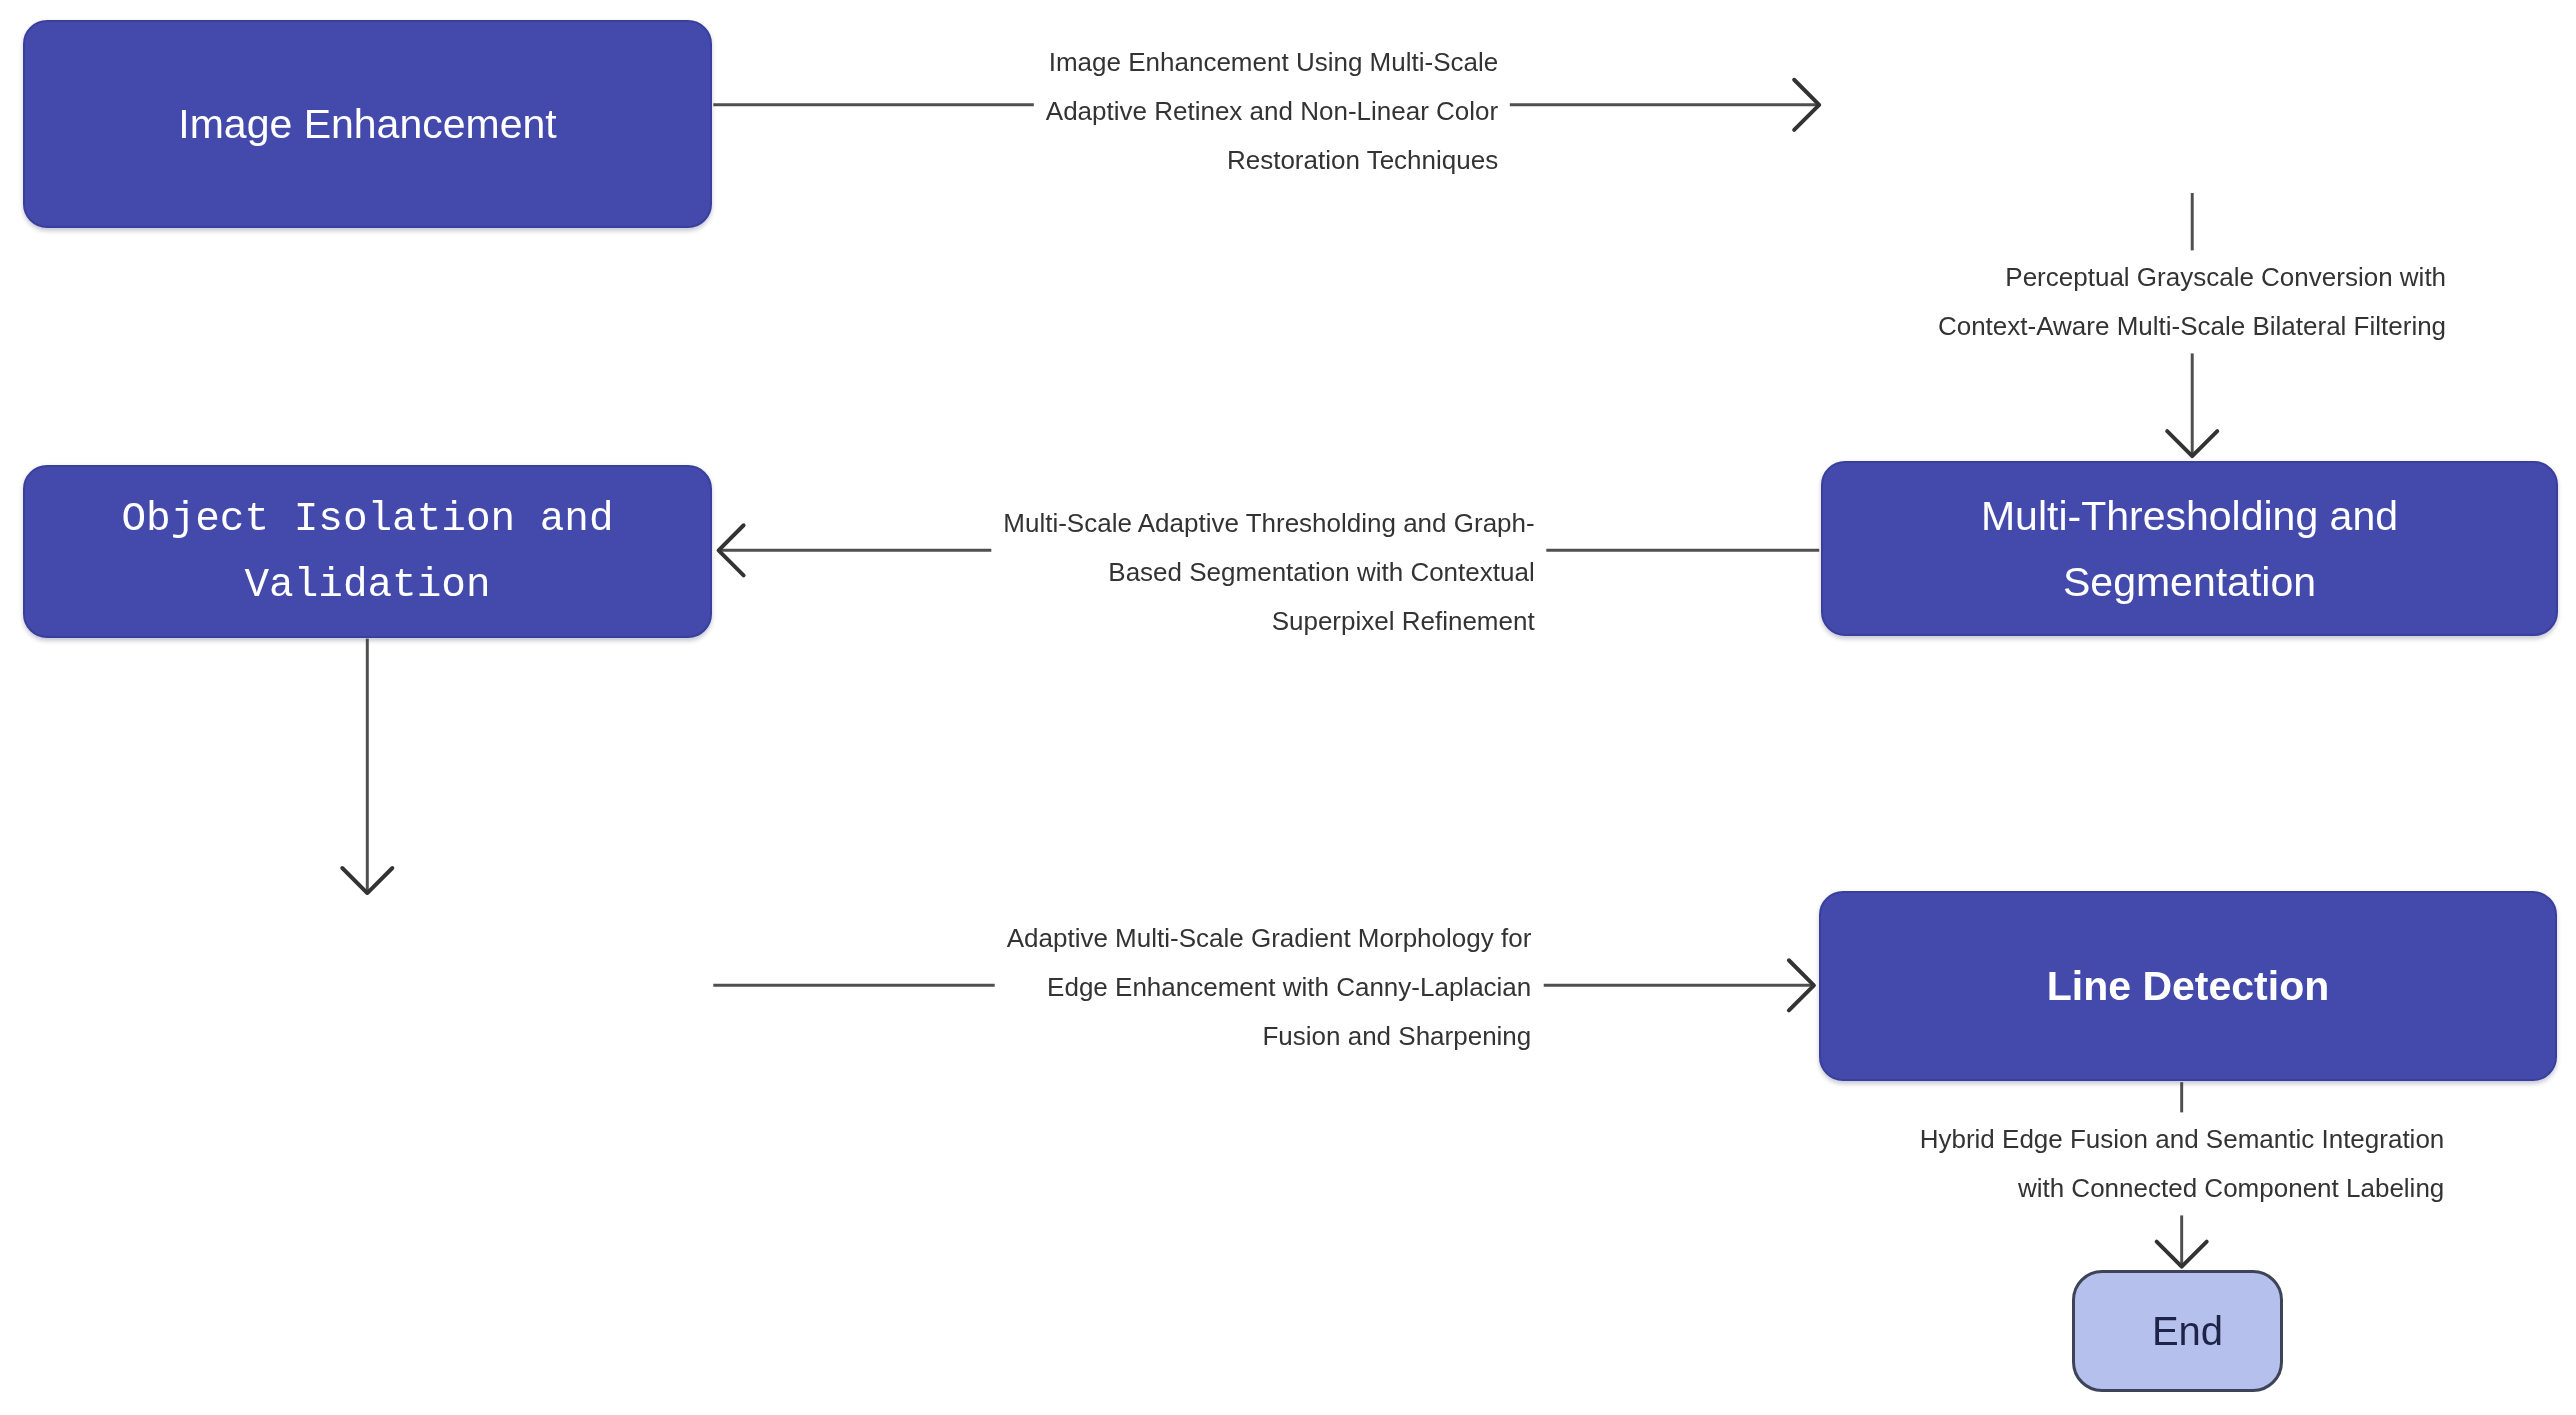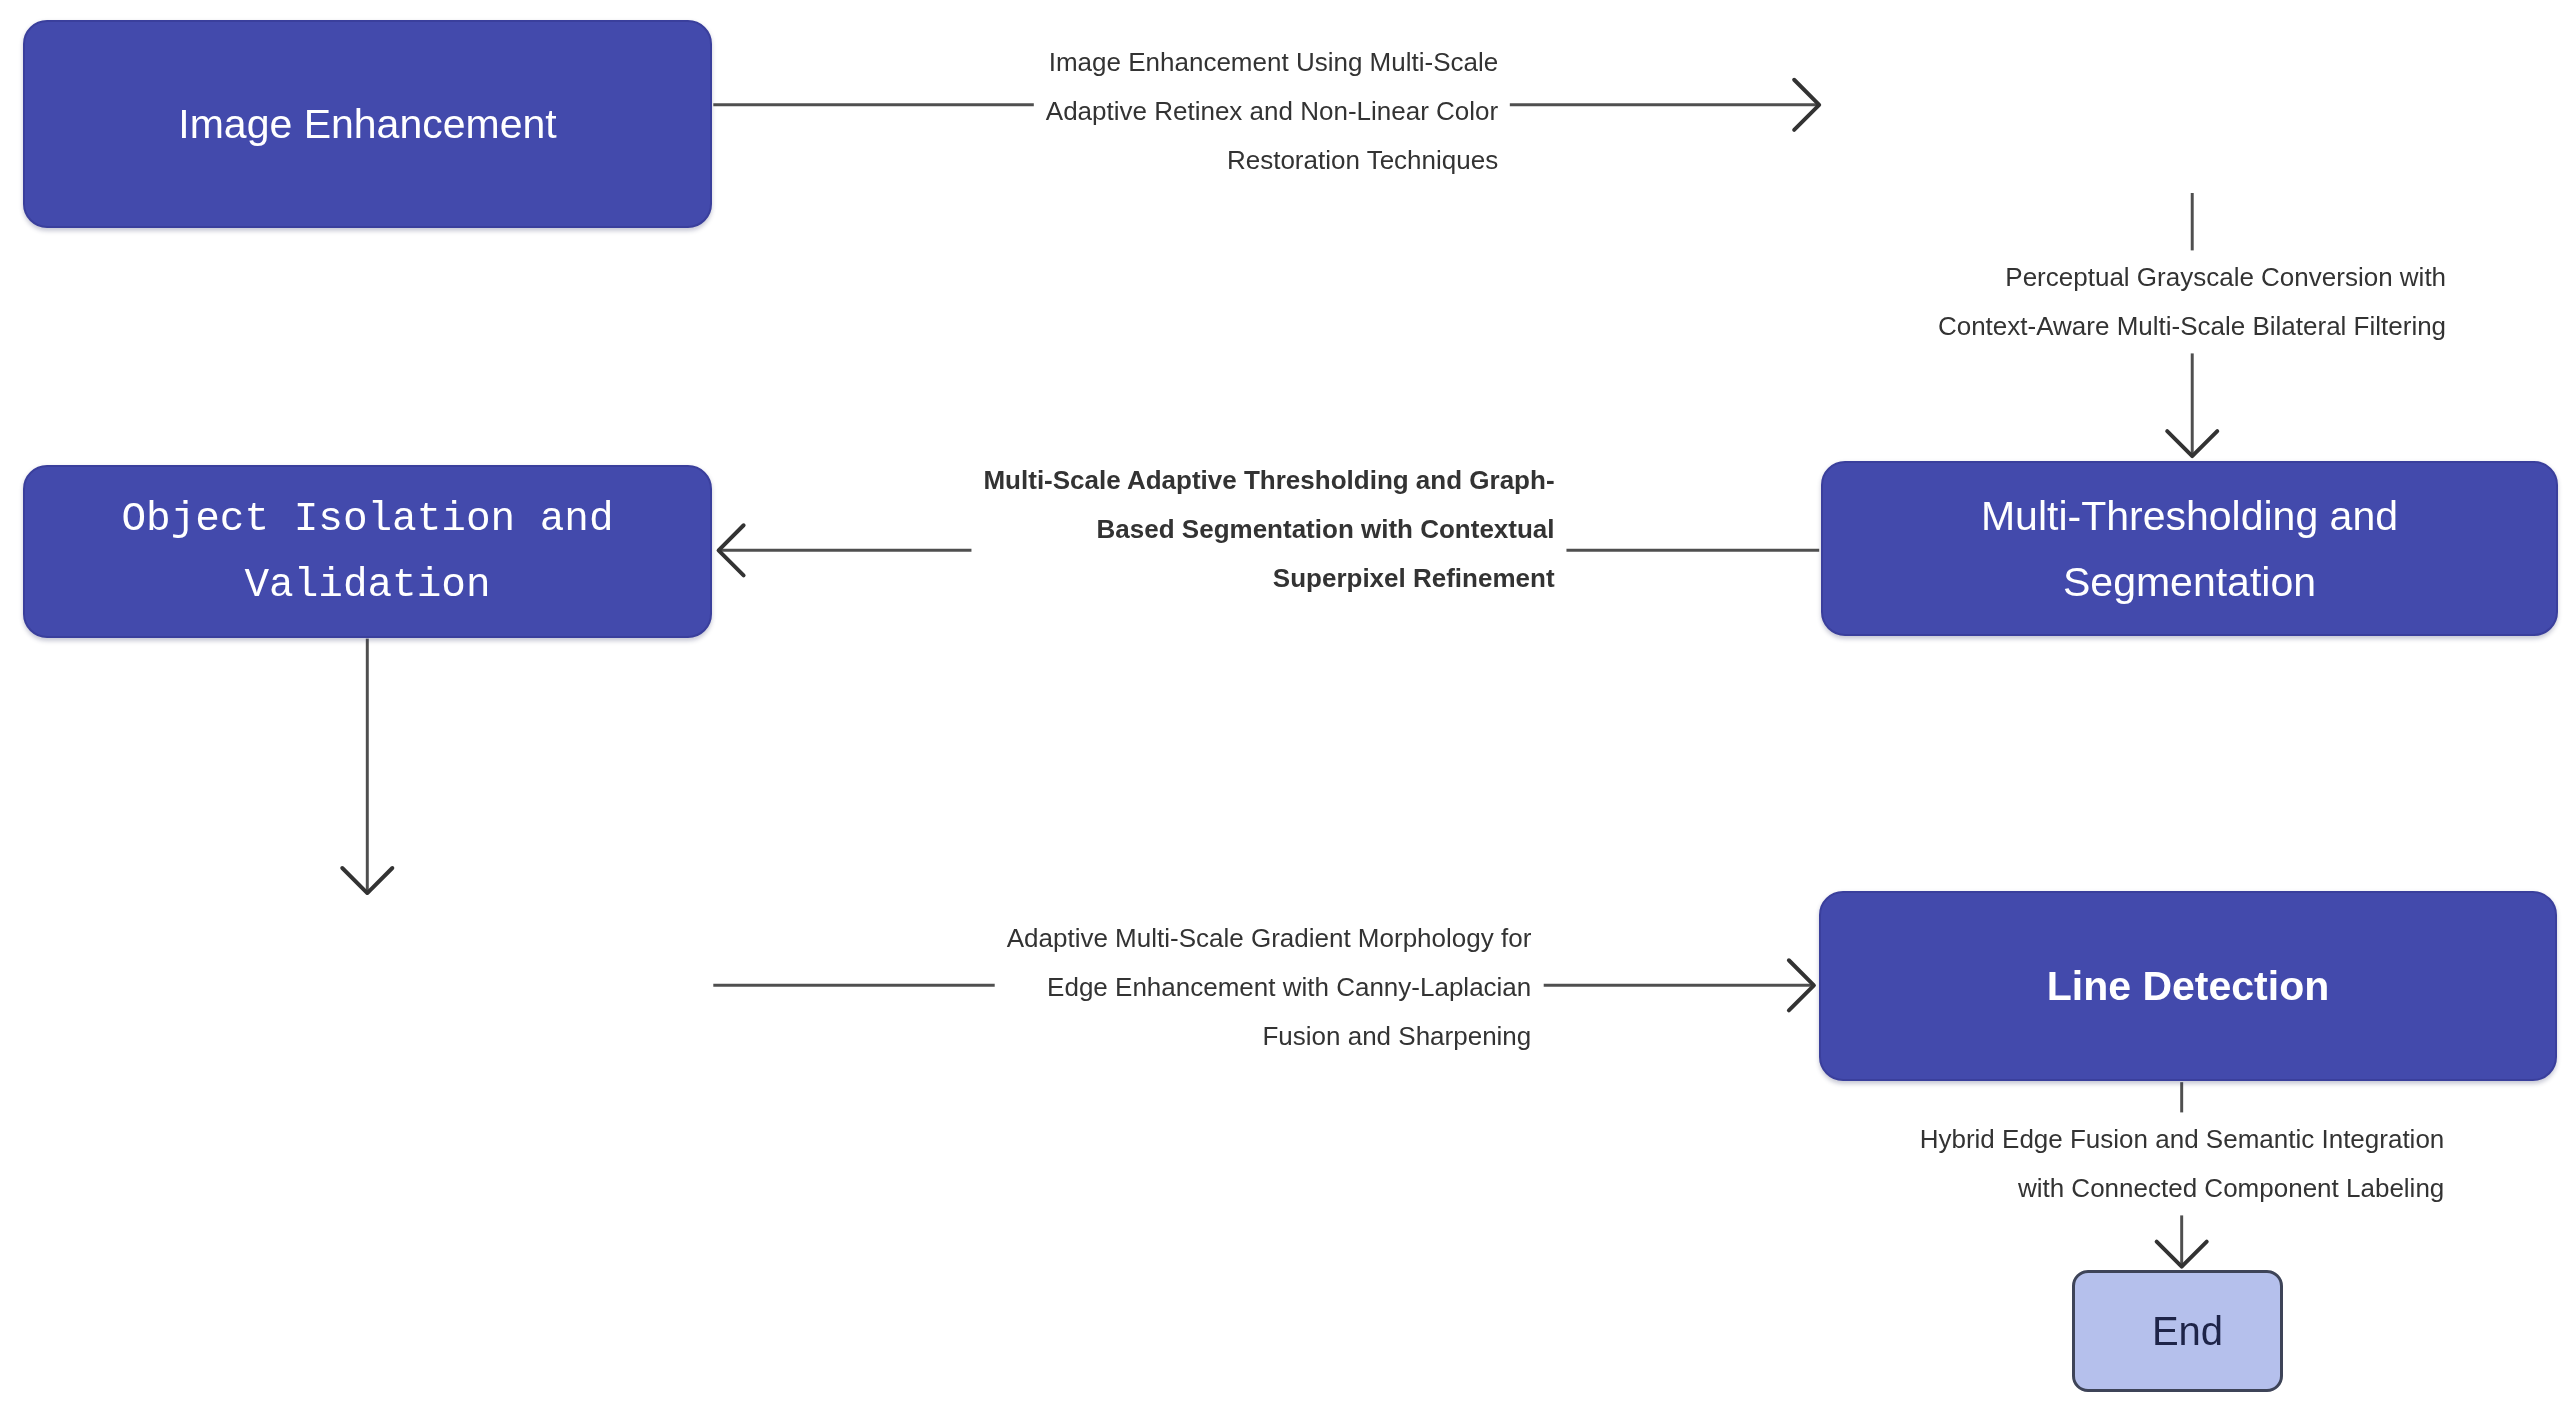--- a/index.html
+++ b/index.html
@@ -43,21 +43,21 @@
     text-align: center;
     font-size: 41px;
     line-height: 66px;
     white-space: pre-line;
     box-sizing: border-box;
     box-shadow: 0 2.6px 4px rgba(40,44,90,0.25);
   }
   .node.end-node {
     background: var(--end-fill, #b5c0ec);
     border: 3.3px solid var(--end-border, #3e4458);
-    border-radius: 16px;
+    border-radius: 30px;
     color: var(--end-text, #1e2448);
     font-size: 40px;
     box-shadow: none;
     padding-left: 20px;
   }
   .n1 { left: 23px;   top: 20px;   width: 689px; height: 208px; }
   .n2 { left: 1827px; top: 16.5px;   width: 730px; height: 175px; }
   .n3 { left: 1821px; top: 461px;  width: 737px; height: 175px; }
   .n4 { left: 23px;   top: 465px;  width: 689px; height: 173px; font-family: Liberation Mono, monospace; }
   .n5 { left: 23px;   top: 898px; width: 689px; height: 173px; }
@@ -71,21 +71,21 @@
     background: var(--bg, #ffffff);
     color: var(--edge-label-text, #333333);
     font-size: 26px;
     line-height: 49px;
     text-align: right;
     white-space: pre-line;
     padding: 2.6px 12px;
   }
   .l1 { left: 1272px; top: 111px; }
   .l2 { left: 2192px; top: 302px; }
-  .l3 { left: 1269px; top: 529px; font-weight: bold; }
+  .l3 { left: 1269px; top: 572px; }
   .l4 { left: 367px;  top: 770px; }
   .l5 { left: 1269px; top: 987px; }
   .l6 { left: 2182px; top: 1164px; }
 </style>
 </head>
 <body>
 
 <div class="canvas">
 
   <svg class="connectors" viewBox="0 0 3908 2147">

